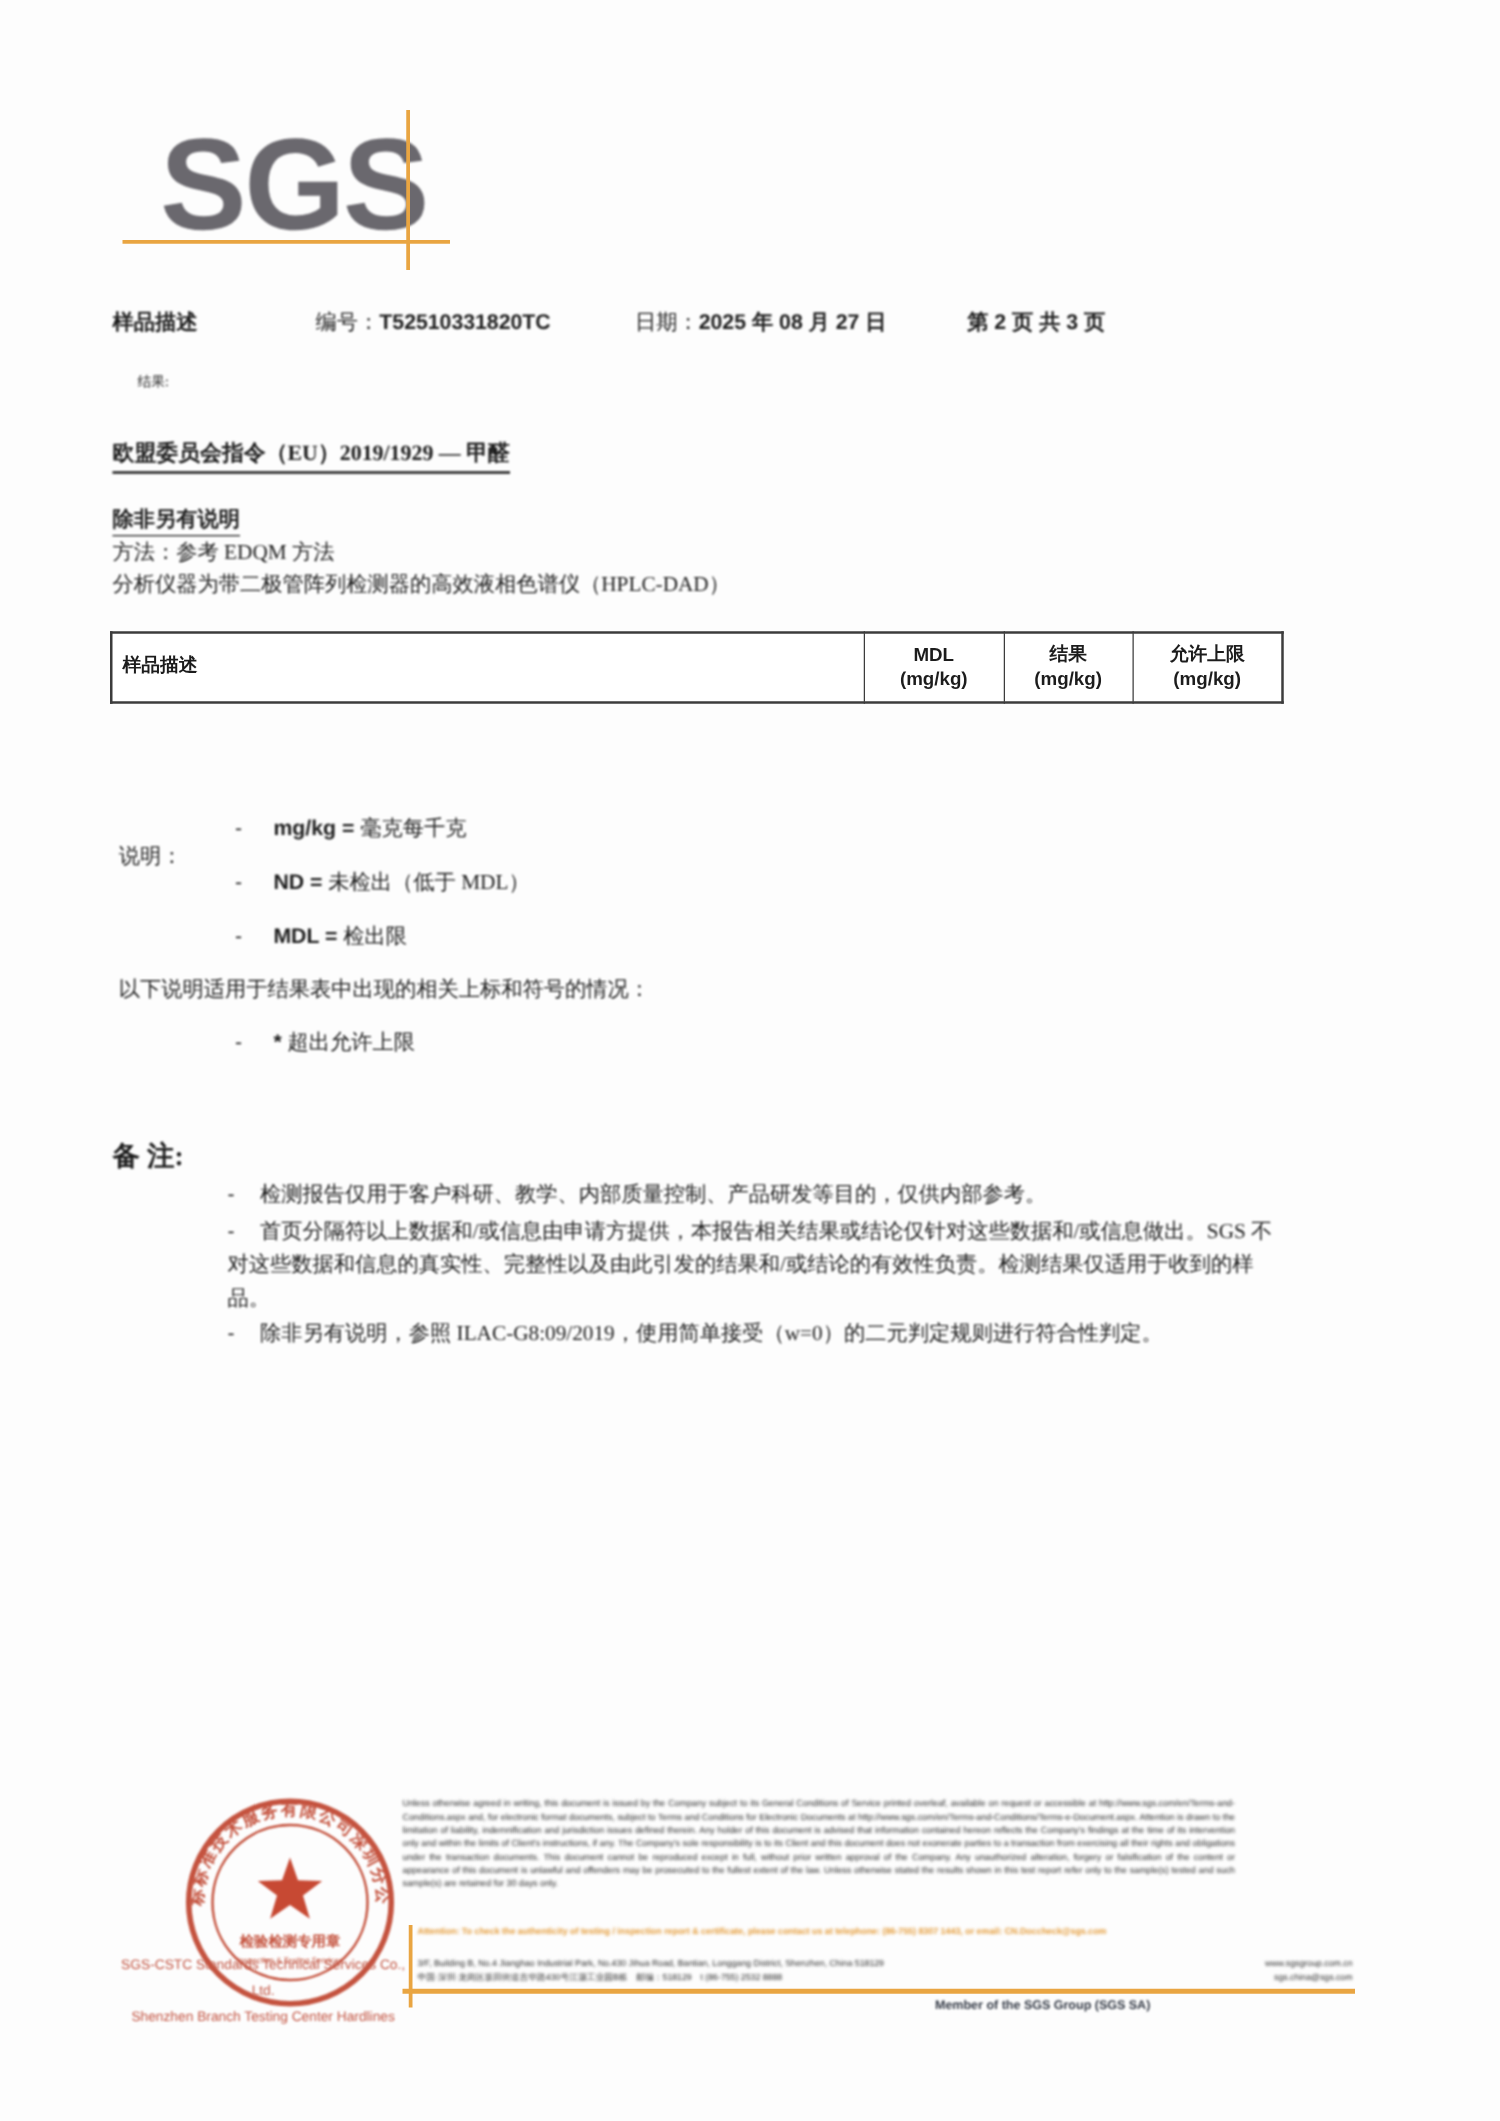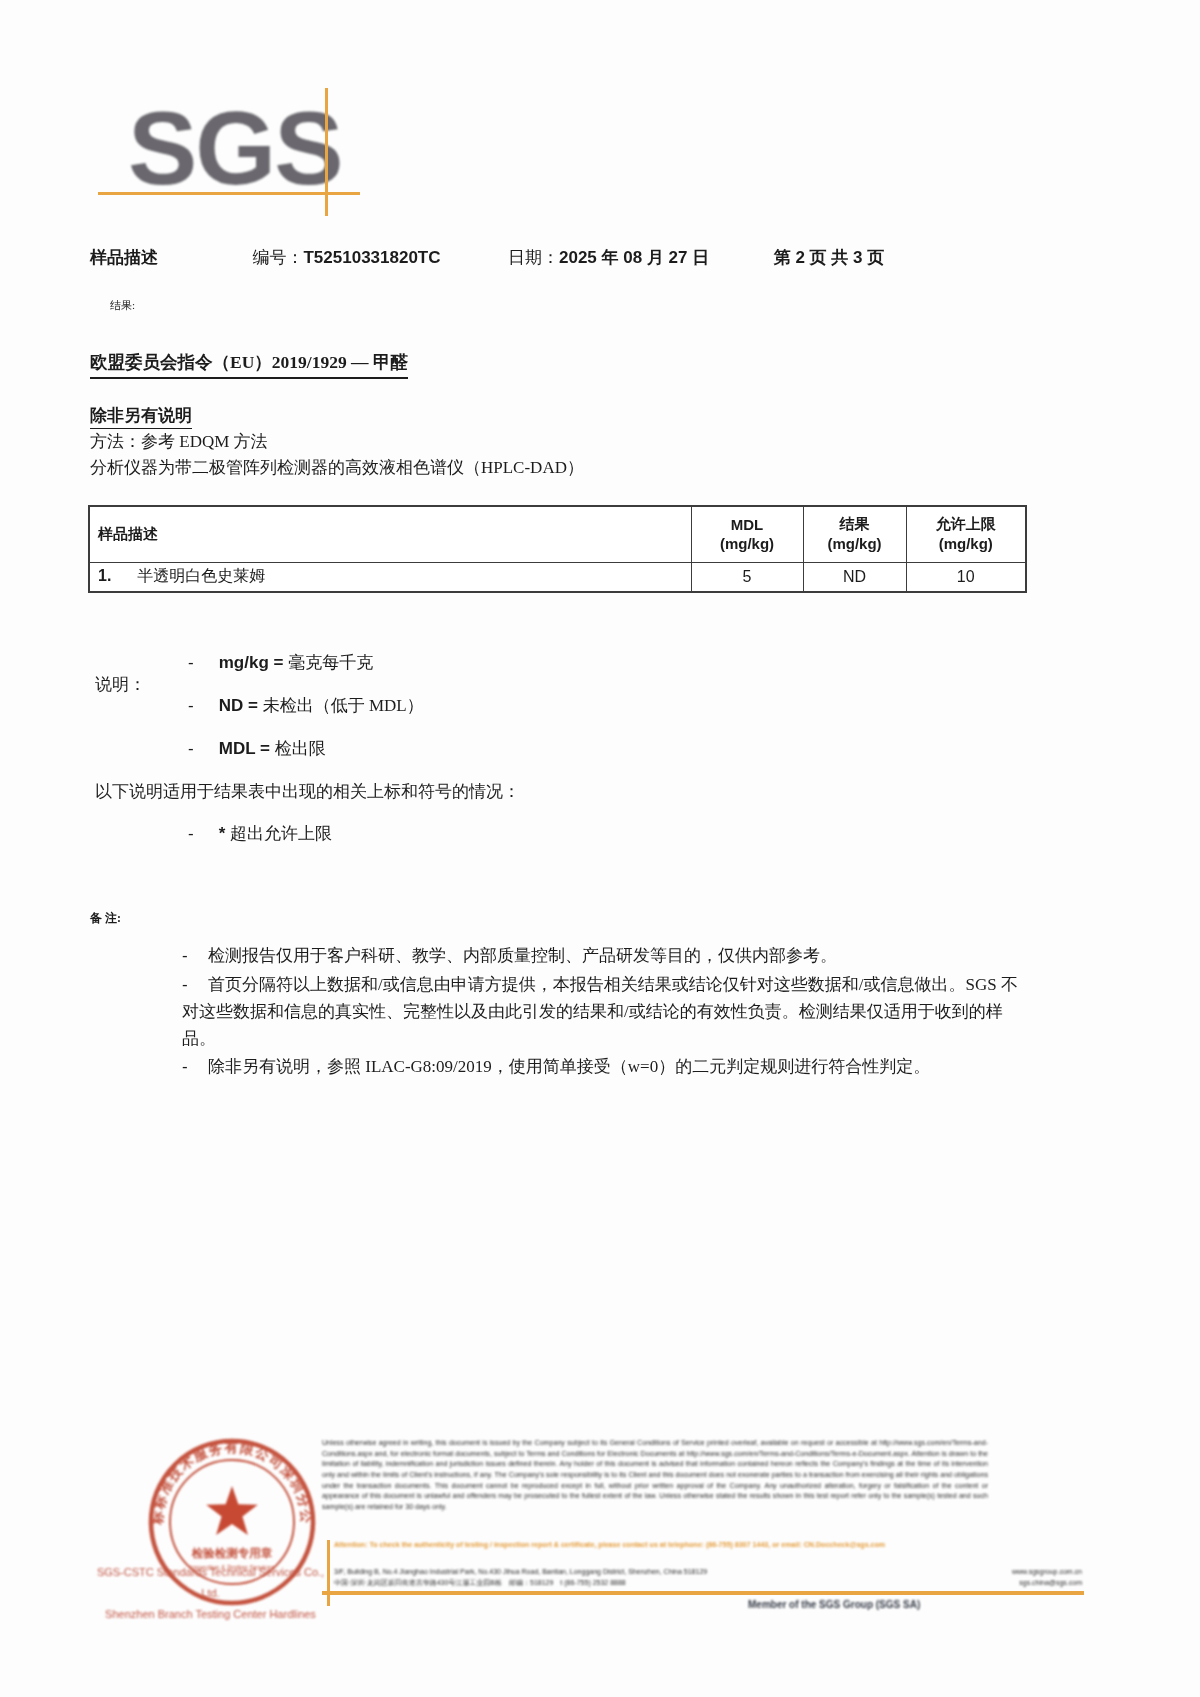--- a/index.html
+++ b/index.html
@@ -101,30 +101,20 @@
       </th>
       <th class="c serif">
         <div>结果</div>
         <div style="font-family:'Liberation Sans',sans-serif;">(mg/kg)</div>
       </th>
       <th class="c serif">
         <div>允许上限</div>
         <div style="font-family:'Liberation Sans',sans-serif;">(mg/kg)</div>
       </th>
     </tr>
-    <tr style="height:30px;">
-      <td class="serif">
-        <span style="font-family:'Liberation Sans',sans-serif; font-weight:bold;">1.</span>
-        <span style="display:inline-block; width:18px;"></span>
-        <span>半透明白色史莱姆</span>
-      </td>
-      <td class="c">5</td>
-      <td class="c">ND</td>
-      <td class="c">10</td>
-    </tr>
   </tbody>
     </table>
 
   <div class="abs serif b07 note-line" style="left:95px; top:673px; font-weight:normal;">说明：</div>
 
   <div class="abs b07 note-line" style="left:188px; top:651px;">
     <span class="dash">-</span>
     <span class="note-term">mg/kg =</span>
     <span class="serif">毫克每千克</span>
   </div>
@@ -140,21 +130,21 @@
   </div>
 
   <div class="abs serif b07 note-line" style="left:95px; top:780px;">以下说明适用于结果表中出现的相关上标和符号的情况：</div>
 
   <div class="abs b07 note-line" style="left:188px; top:822px;">
     <span class="dash">-</span>
     <span class="note-term">*</span>
     <span class="serif">超出允许上限</span>
   </div>
 
-  <div class="abs serif b07" style="left:90px; top:910px; font-size:12px; font-weight:bold;text-align:right;">备 注:</div>
+  <div class="abs serif b07" style="left:90px; top:910px; font-size:22px; font-weight:bold;text-align:right;">备 注:</div>
 
   <div class="abs b07 remark" style="left:182px; top:972px; width:840px;">
     <span class="dash">-</span><span class="serif">首页分隔符以上数据和/或信息由申请方提供，本报告相关结果或结论仅针对这些数据和/或信息做出。SGS 不对这些数据和信息的真实性、完整性以及由此引发的结果和/或结论的有效性负责。检测结果仅适用于收到的样品。</span>
   </div>
   <div class="abs b07 remark serif" style="left:182px; top:943px; width:830px;">
     <span class="dash" style="font-family:'Liberation Sans',sans-serif;">-</span><span>检测报告仅用于客户科研、教学、内部质量控制、产品研发等目的，仅供内部参考。</span>
   </div>
   <div class="abs b07 remark" style="left:182px; top:1054px; width:840px;">
     <span class="dash">-</span><span class="serif">除非另有说明，参照 ILAC-G8:09/2019，使用简单接受（w=0）的二元判定规则进行符合性判定。</span>
   </div>

